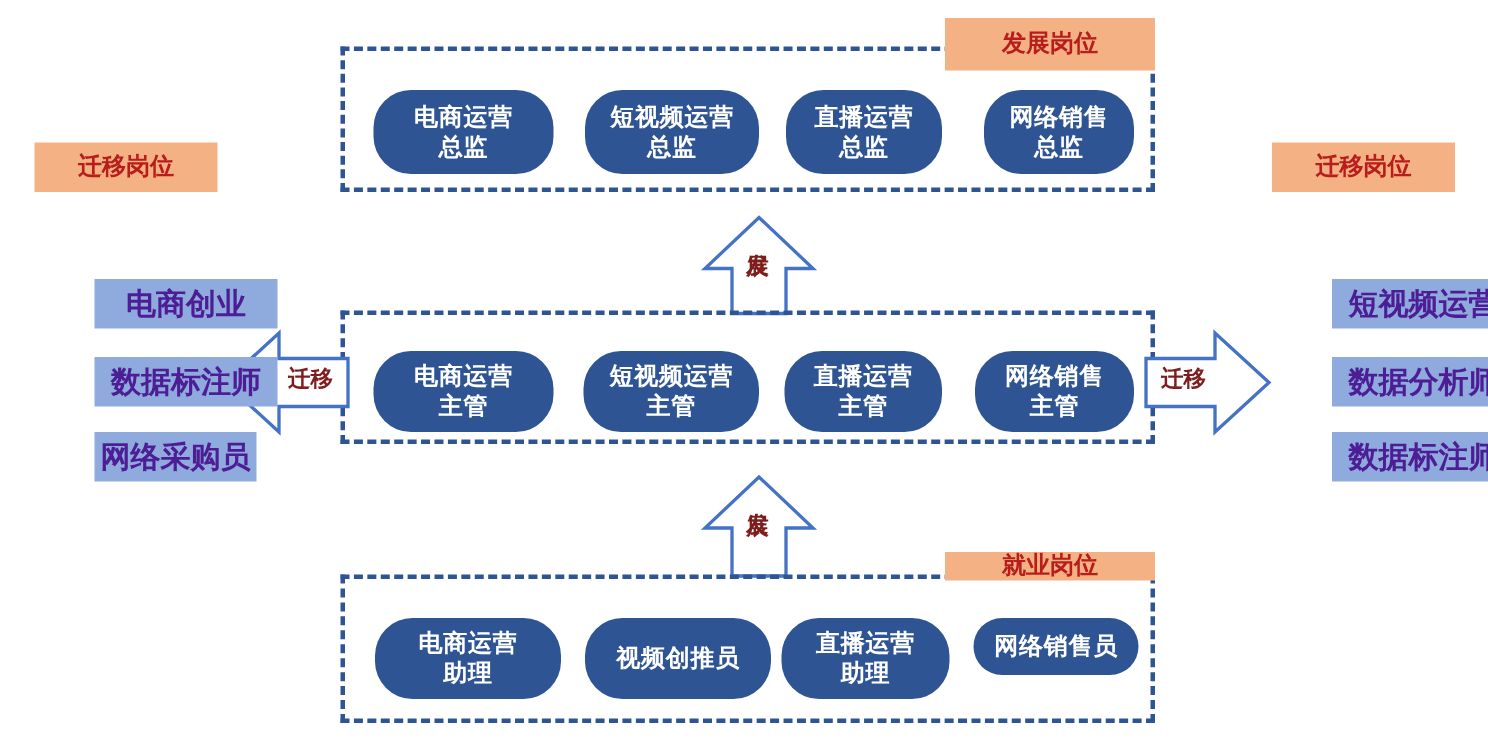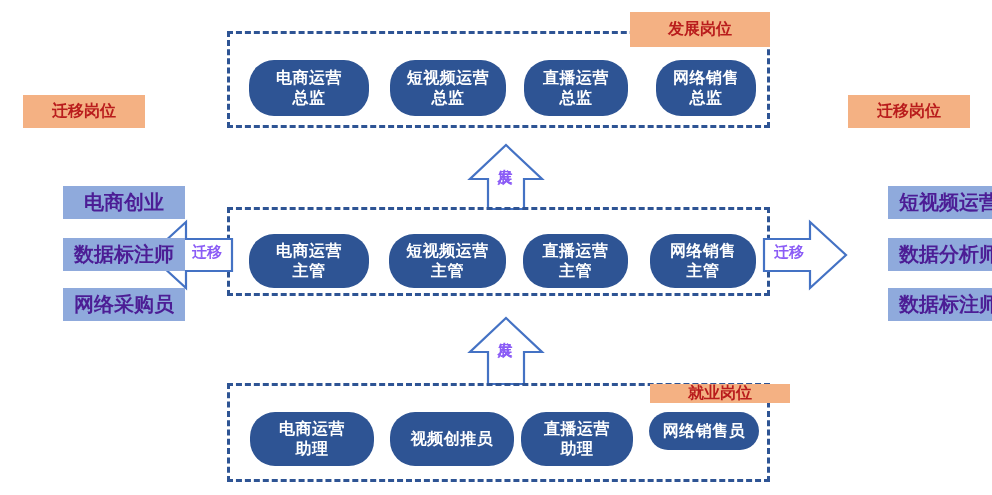--- a/index.html
+++ b/index.html
@@ -66,21 +66,21 @@
     box-sizing:border-box;
   }
 
   
   .arrow{
     position:absolute;
   }
   .arrow svg{display:block;}
   .arrow-label{
     position:absolute;
-    color:#8b5cf6;
+    color:#7f1d1d;
     font-size:15px;
     font-weight:bold;
     text-align:center;
     line-height:1.0;
     white-space:pre-line;
   }
   .arrow-label.vertical{
     writing-mode:vertical-rl;
     text-orientation:upright;
     letter-spacing:1px;
@@ -139,34 +139,34 @@
 
   <div class="arrow" style="left:466px;top:316px;width:80px;height:70px;">
     <svg width="80" height="70" viewBox="0 0 80 70">
       <polygon points="40,2 76,36 58,36 58,68 22,68 22,36 4,36" fill="#ffffff" stroke="#4472C4" stroke-width="2.2" stroke-linejoin="miter"></polygon>
     </svg>
     <span class="arrow-label vertical" style="left:31px;top:14px;">发展</span>
   </div>
 
   <div class="group-frame" style="left:227px;top:383px;width:543px;height:99px;"></div>
 
-  <div class="tag-box" style="left:630px;top:384px;width:140px;height:19px;margin-left:20px;">就业岗位</div>
+  <div class="tag-box" style="left:630px;top:368px;width:140px;height:19px;">就业岗位</div>
 
   <div class="job-box" style="left:250px;top:412px;width:124px;height:54px;">电商运营
 助理</div>
   <div class="job-box" style="left:390px;top:412px;width:124px;height:54px;">视频创推员</div>
   <div class="job-box" style="left:521px;top:412px;width:112px;height:54px;">直播运营
 助理</div>
   <div class="job-box" style="left:649px;top:412px;width:110px;height:38px;">网络销售员</div>
 
   <div class="tag-box" style="left:23px;top:95px;width:122px;height:33px;">迁移岗位</div>
 
   <div class="side-box" style="left:23px;top:186px;width:122px;height:33px;">电商创业</div>
   <div class="side-box" style="left:23px;top:238px;width:122px;height:33px;">数据标注师</div>
-  <div class="side-box" style="left:23px;top:288px;width:122px;height:33px;text-align:right;">网络采购员</div>
+  <div class="side-box" style="left:23px;top:288px;width:108px;height:33px;text-align:right;">网络采购员</div>
 
   <div class="tag-box" style="left:848px;top:95px;width:122px;height:33px;">迁移岗位</div>
 
   <div class="side-box" style="left:848px;top:186px;width:122px;height:33px;">短视频运营</div>
   <div class="side-box" style="left:848px;top:288px;width:122px;height:33px;">数据标注师</div>
   <div class="side-box" style="left:848px;top:238px;width:122px;height:33px;">数据分析师</div>
 
 </div>
 
 </body></html>

